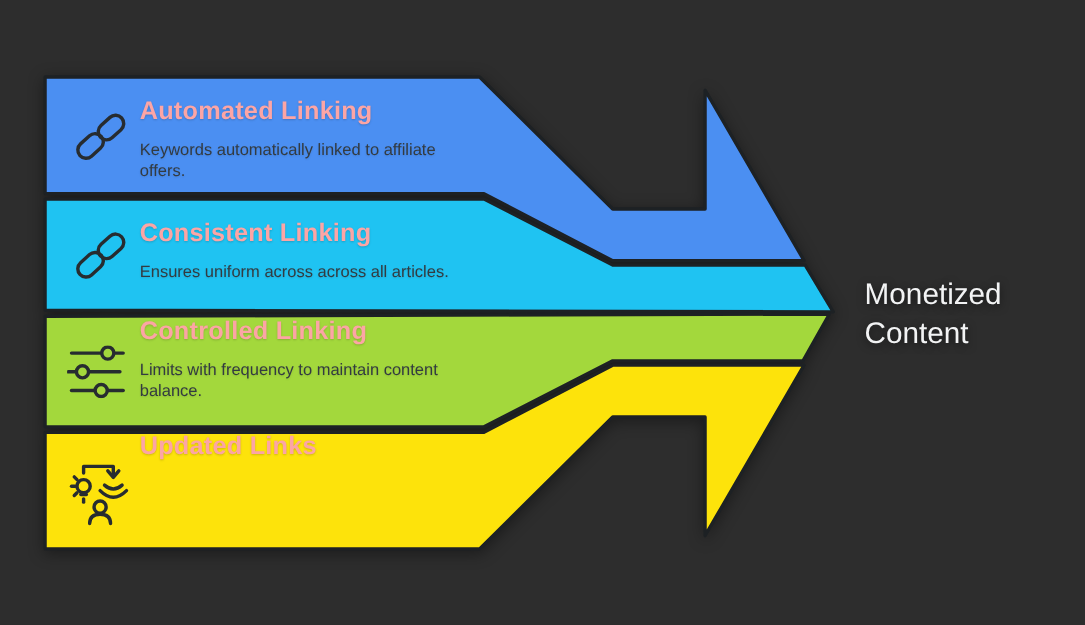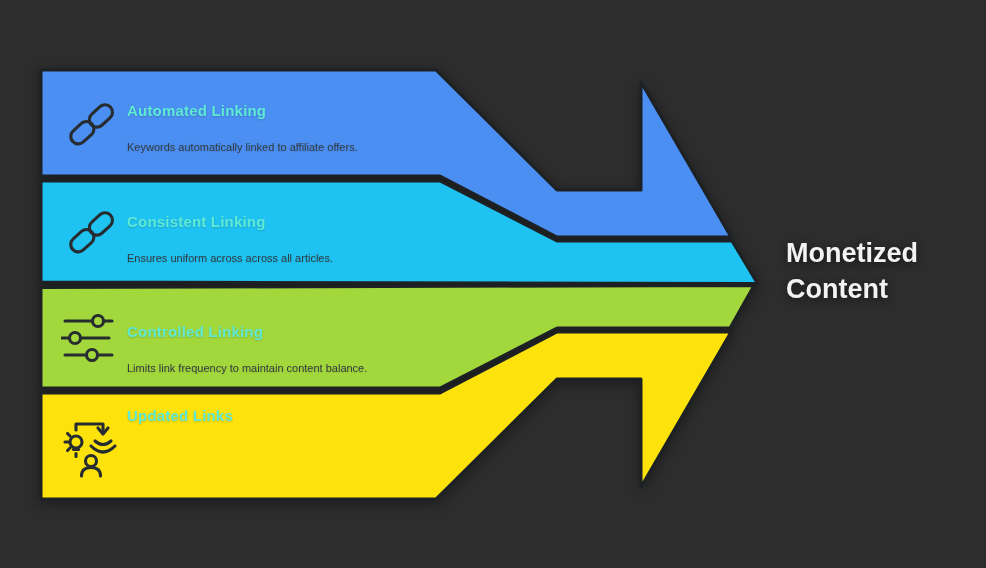--- a/index.html
+++ b/index.html
@@ -36,51 +36,51 @@
     stroke-width: 3.1;
     stroke-linecap: round;
     stroke-linejoin: round;
   }
   .band-copy {
     position: absolute;
     left: 127px;
     width: 286px;
   }
   .band-copy h2 {
-    margin: 11px 0 16px 0;
-    font-size: 15px;
+    margin: 0 0 16px 0;
+    font-size: 23px;
     line-height: 22px;
     font-weight: 700;
-    color: #5eead4;
+    color: #fca5a5;
     letter-spacing: 0.2px;
     text-shadow: 0 1px 2px rgba(0,0,0,0.18);
   }
   .band-copy p {
     margin: 0;
-    font-size: 11px;
+    font-size: 15px;
     line-height: 19px;
     color: #333b41;
     text-shadow: 0 1px 2px rgba(0,0,0,0.12);
   }
   .copy-1 { top: 89px; }
   .copy-2 { top: 200px; }
-  .copy-3 { top: 310px; }
+  .copy-3 { top: 289px; }
   .copy-4 { top: 394px; }
   .icon-1 { left: 65px; top: 95px; }
   .icon-2 { left: 65px; top: 203px; }
   .icon-3 { left: 61px; top: 314px; }
   .icon-4 { left: 62px; top: 417px; }
   .result-label {
     position: absolute;
     left: 786px;
-    top: 235px;
+    top: 249px;
     width: 165px;
     font-size: 27px;
     line-height: 36px;
-    font-weight: 700;
+    font-weight: 400;
     color: #f2f3f4;
     text-shadow: 0 2px 8px rgba(0,0,0,0.55);
   }
 </style>
 </head>
 <body>
 
 <div class="stage">
 
   <svg class="shape-layer" viewBox="0 0 986 568" xmlns="http://www.w3.org/2000/svg">
@@ -123,21 +123,21 @@
         <line x1="1" y1="24" x2="48" y2="24"></line>
         <line x1="4" y1="41" x2="51" y2="41"></line>
         <circle cx="37" cy="7" r="5.5" fill="#a3d83c"></circle>
         <circle cx="14" cy="24" r="5.5" fill="#a3d83c"></circle>
         <circle cx="31" cy="41" r="5.5" fill="#a3d83c"></circle>
       </g>
     </svg>
   </div>
   <div class="band-copy copy-3">
     <h2>Controlled Linking</h2>
-    <p>Limits link frequency to maintain content balance.</p>
+    <p>Limits with frequency to maintain content balance.</p>
   </div>
 
   <div class="band-icon icon-4">
     <svg width="56" height="62" viewBox="0 0 56 62">
       <g class="icon-stroke">
 
         <polyline points="14,13 14,7 41,7 41,14"></polyline>
         <polyline points="36,11 41,17 46,11"></polyline>
 
         <circle cx="14" cy="25" r="6"></circle>

